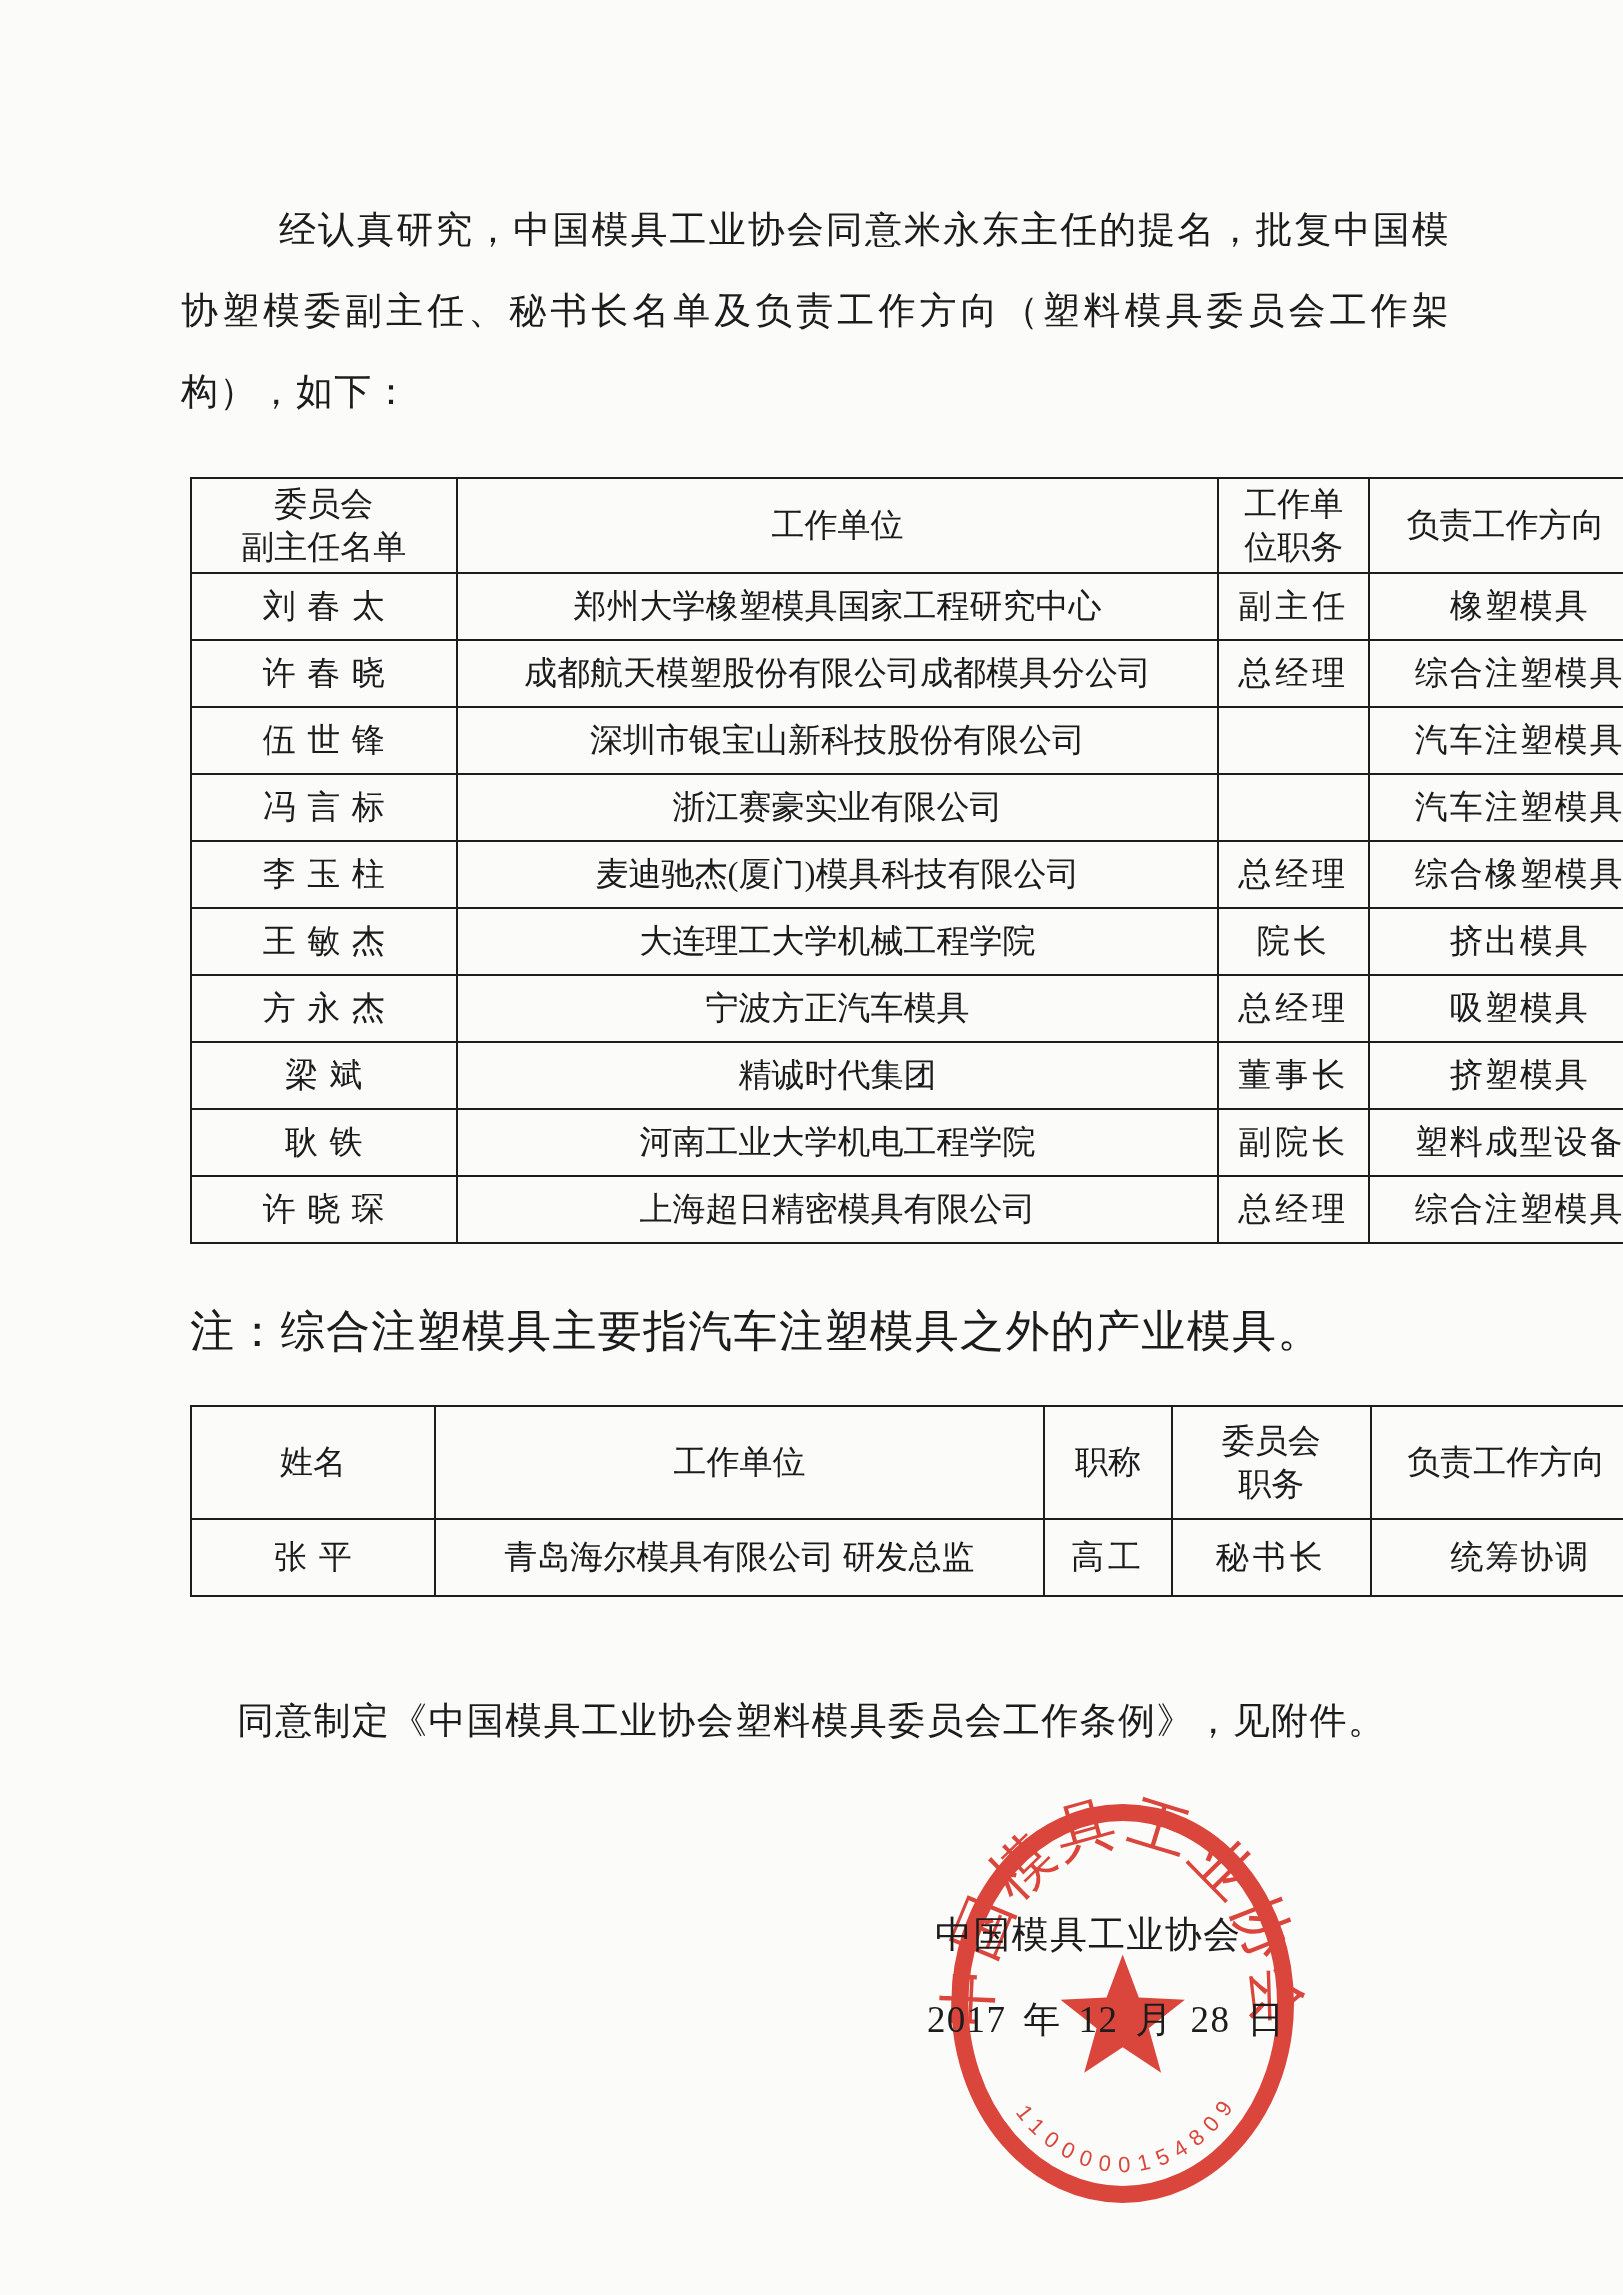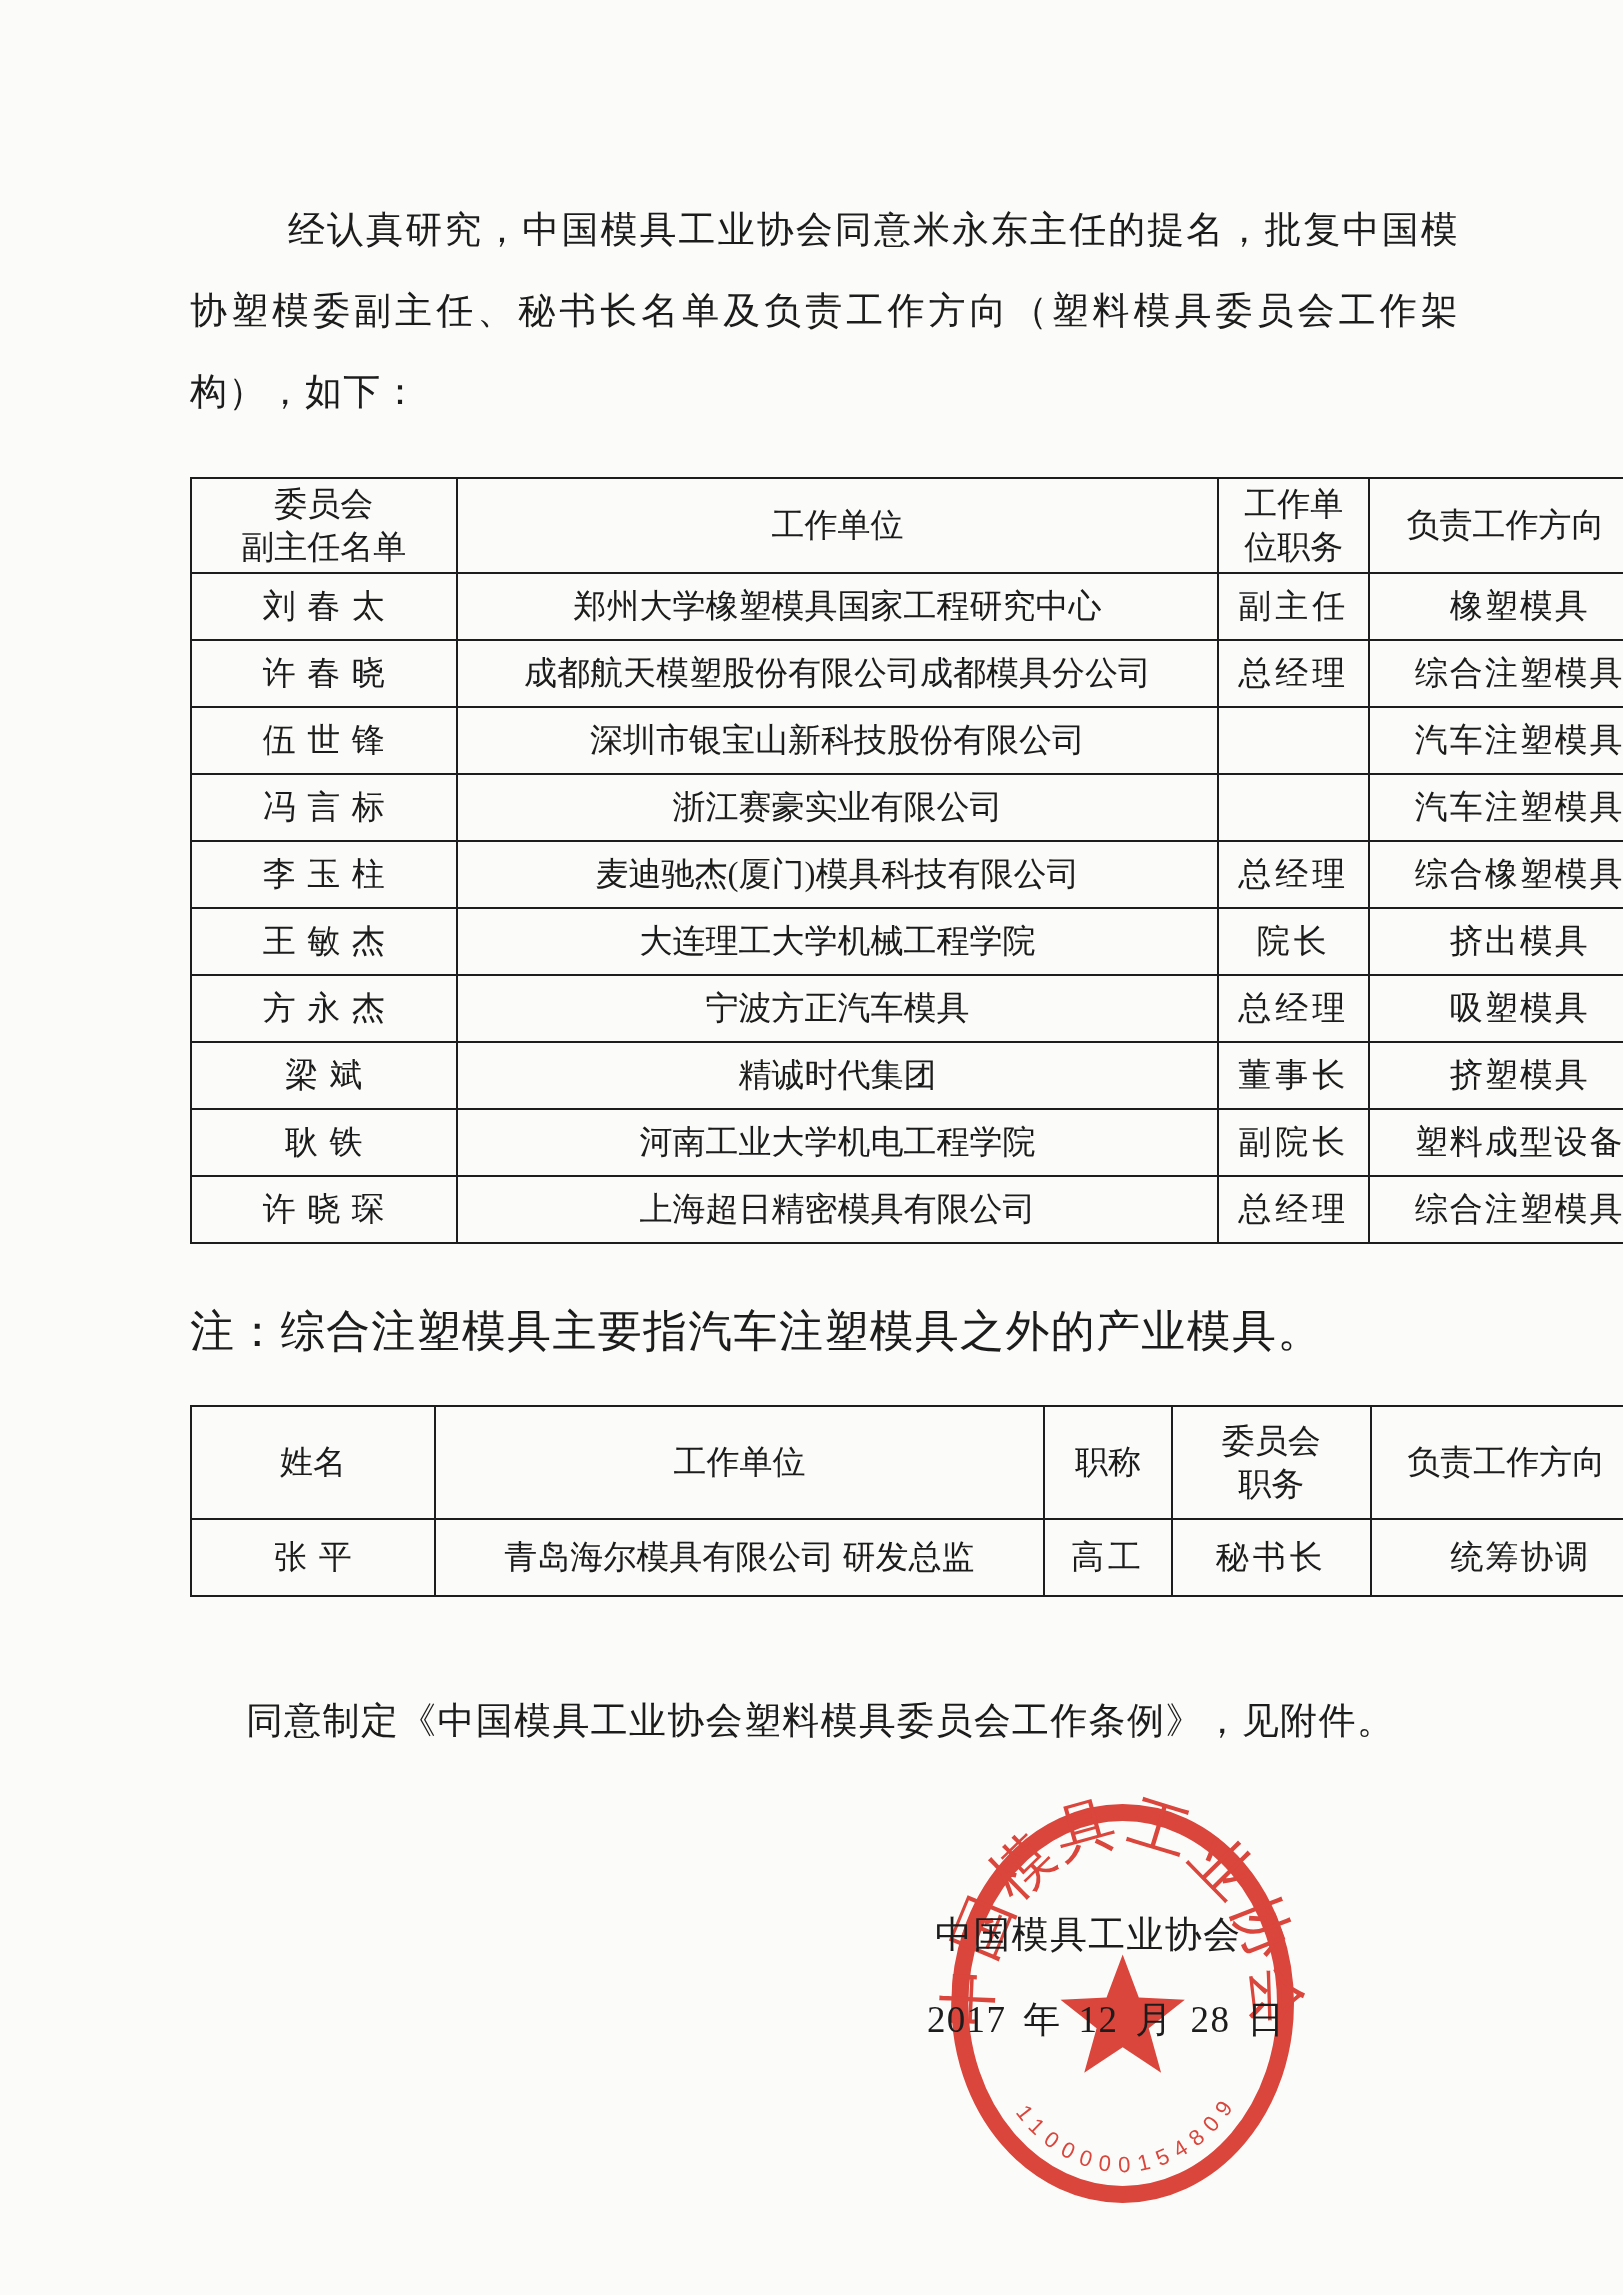--- a/index.html
+++ b/index.html
@@ -11,21 +11,21 @@
     width: 1623px;
     height: 2295px;
     margin: 0 auto;
     background: #fbfbf9;
     color: #1c1c1c;
     overflow: hidden;
   }
 
   .para {
     position: absolute;
-    left: 190px;
+    left: 181px;
     width: 1269px;
     font-size: 37px;
     line-height: 81px;
     text-align: justify;
     letter-spacing: 1.3px;
   }
   #intro-para { top: 189px; text-indent: 98px; }
   #closing-para { top: 1680px; text-indent: 56px; }
 
   #note-line {

